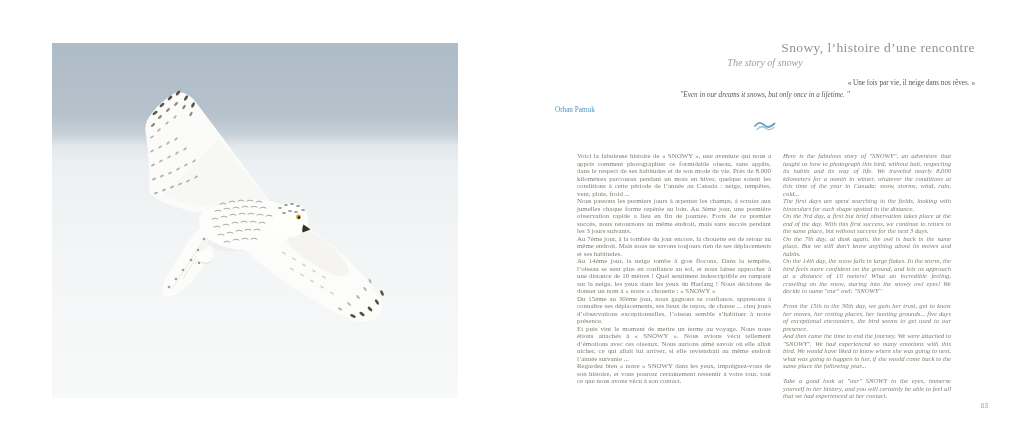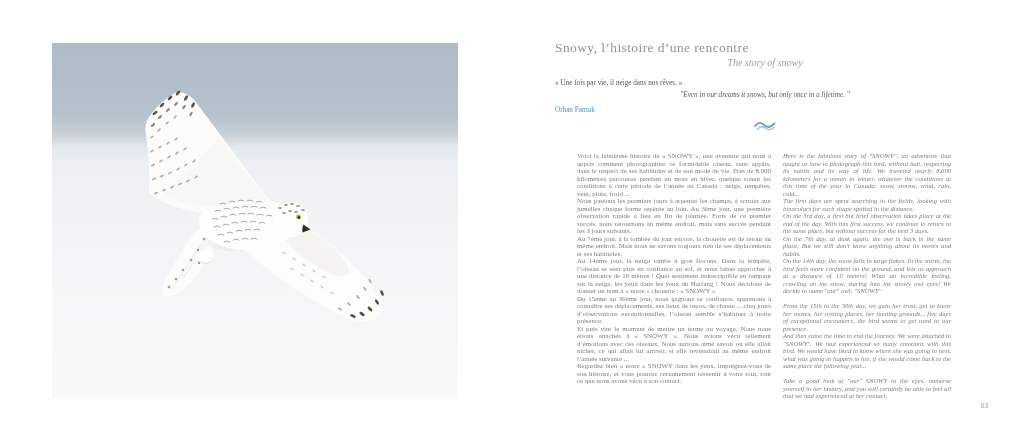--- a/index.html
+++ b/index.html
@@ -9,29 +9,29 @@
     -webkit-font-smoothing:antialiased;
   }
   .spread{position:relative;width:1024px;height:439px;background:#ffffff;}
 
   
   .photo{position:absolute;left:52px;top:43px;width:406px;height:355px;}
   .photo svg{display:block;width:406px;height:355px;}
 
   
   .title{
-    position:absolute;left:555px;top:40px;width:420px;text-align:left;
+    position:absolute;left:555px;top:40px;width:420px;text-align:right;
     font-size:13.5px;letter-spacing:.4px;color:#8e9496;font-weight:400;margin:0;
   }
   .subtitle{
     position:absolute;left:555px;top:57px;width:420px;text-align:center;
     font-size:10px;font-style:italic;color:#9aa0a3;font-weight:400;margin:0;
   }
   .quote-fr{
-    position:absolute;left:555px;top:79px;width:420px;text-align:left;
+    position:absolute;left:555px;top:79px;width:420px;text-align:right;
     font-size:7.2px;color:#54585b;
   }
   .quote-en{
     position:absolute;left:555px;top:90.5px;width:420px;text-align:center;
     font-size:7.2px;font-style:italic;color:#54585b;
   }
   .quote-author{
     position:absolute;left:555px;top:106px;width:420px;text-align:left;
     font-size:7.2px;color:#4f96c0;
   }

